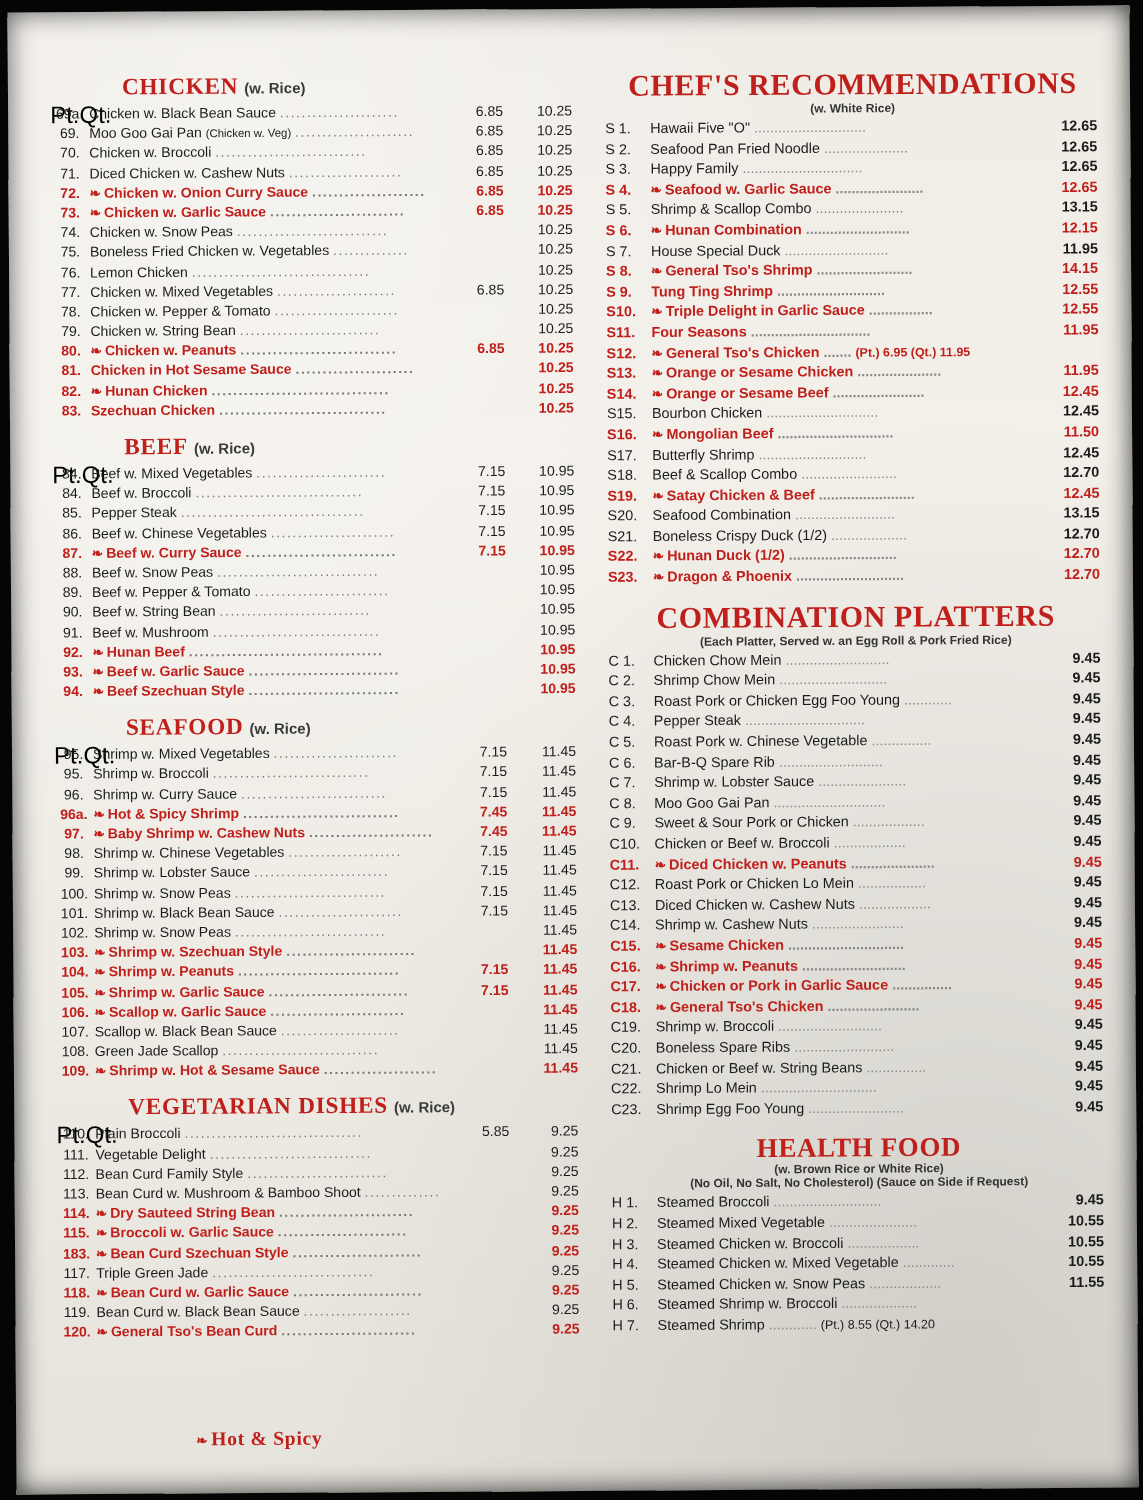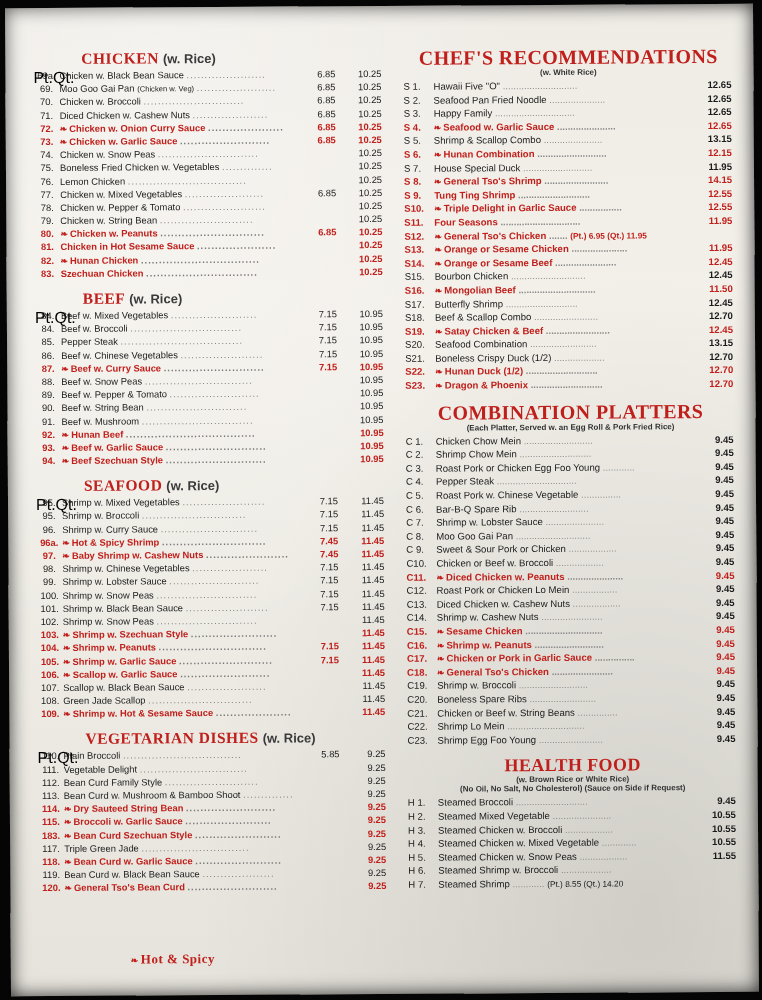--- a/index.html
+++ b/index.html
@@ -15,21 +15,21 @@
      radial-gradient(ellipse at 20% 10%, rgba(255,255,255,.35), rgba(255,255,255,0) 45%),
      radial-gradient(ellipse at 85% 92%, rgba(0,0,0,.10), rgba(0,0,0,0) 50%);
      pointer-events:none;}
   .cols{position:absolute;left:0;top:0;width:748px;height:988px;}
   .colL{position:absolute;left:28px;top:42px;width:350px;}
   .colR{position:absolute;left:398px;top:42px;width:330px;}
 
   .secthead{font-family:"Liberation Serif",serif;font-weight:bold;color:#c0201c;letter-spacing:.5px;}
   .lsec{display:flex;align-items:baseline;margin:0 0 1px 0;}
   .lsec .t{font-size:15.5px;margin-left:48px;}
-  .lsec .sub{font-size:13px;color:#3a3a3a;font-family:"Liberation Sans",sans-serif;font-weight:bold;margin-left:4px;}
+  .lsec .sub{font-size:10px;color:#3a3a3a;font-family:"Liberation Sans",sans-serif;font-weight:bold;margin-left:4px;}
   .sechdwrap{position:relative;height:20px;}
 
   .row{position:relative;display:flex;align-items:baseline;height:13.2px;font-size:9.4px;color:#1b1b1b;}
   .row .num{width:26px;flex:none;text-align:center;}
   .row .nm{flex:1;white-space:nowrap;overflow:hidden;position:relative;}
   .row .nm .dots{color:#777;letter-spacing:1px;}
   .row .paren{font-size:7.6px;text-align:right;}
   .row .p1{position:absolute;right:48px;}
   .row .p2{position:absolute;right:2px;}
   .row.red, .row.red .num{color:#c0201c;font-weight:bold;}

